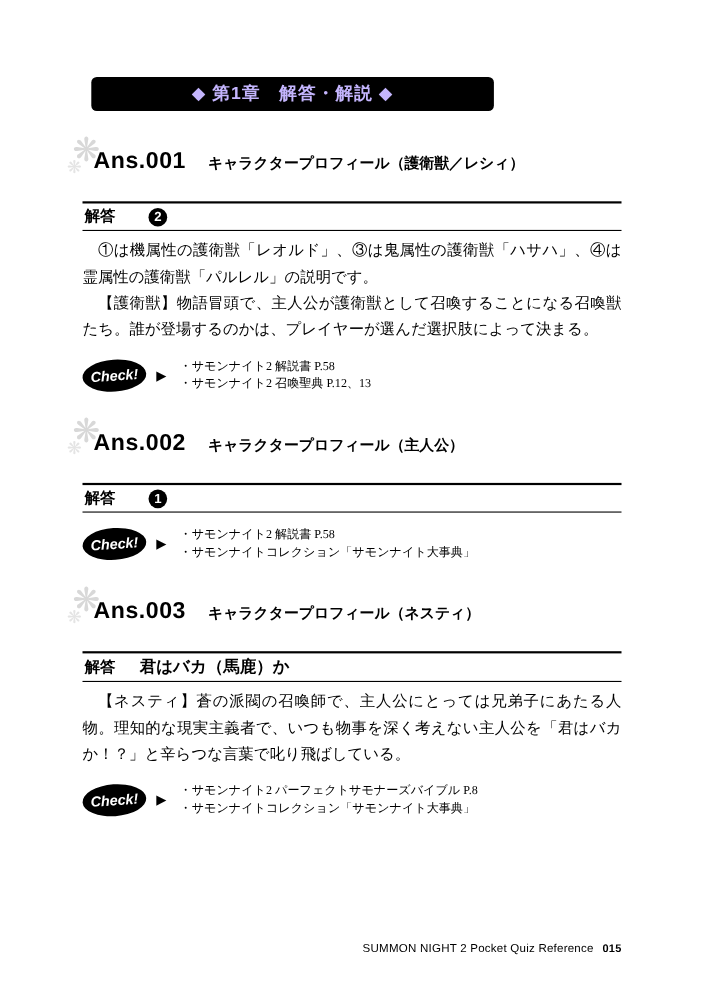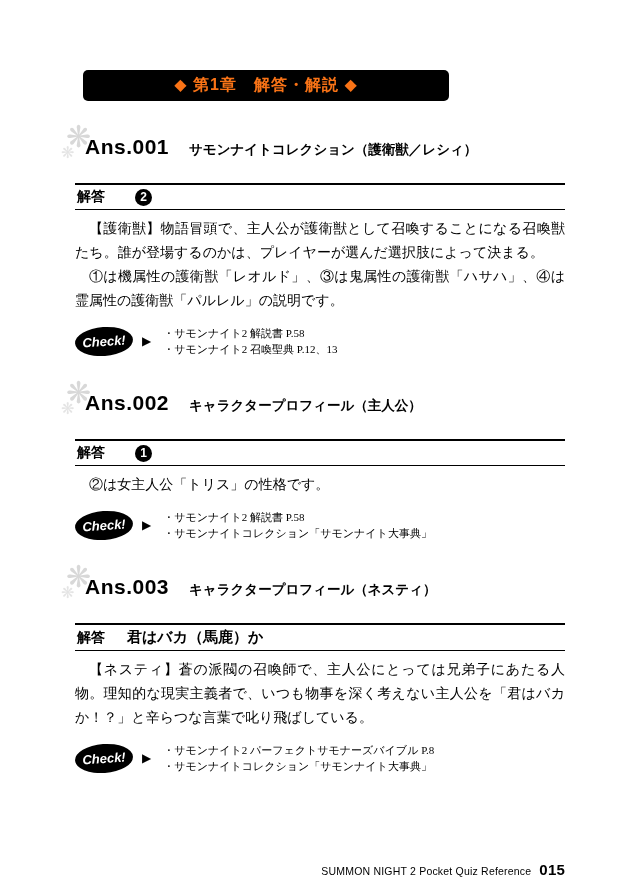--- a/index.html
+++ b/index.html
@@ -17,21 +17,21 @@
     overflow: hidden;
   }
   .content { padding: 70px 75px 0 75px; }
 
   
   .banner {
     width: 366px; height: 31px;
     margin-left: 8px;
     background: #000;
     border-radius: 5px;
-    color: #f97316;
+    color: #c4b5fd;
     display: flex; align-items: center; justify-content: center;
     font-weight: bold; font-size: 16px;
     letter-spacing: 1px;
   }
 
   
   .ans { margin-top: 34px; }
   .ans-header { position: relative; display: flex; align-items: baseline; padding-left: 10px; height: 28px; }
   .deco { position: absolute; color: #d8d8d8; z-index: 0; line-height: 1; }
   .deco-large { left: -9px; top: -13px; font-size: 30px; }
@@ -76,51 +76,51 @@
     transform: rotate(-4deg);
   }
   .check-arrow { margin: 0 12px 0 9px; font-size: 12px; }
   .refs {
     font-family: "Liberation Serif", "DejaVu Serif", serif;
     font-size: 11px; line-height: 16px;
   }
 
   .footer {
     position: absolute;
-    right: 75px; bottom: 18px;
+    right: 75px; bottom: 28px;
     font-size: 10.5px; letter-spacing: 0.2px;
     display: flex; align-items: baseline;
   }
-  .footer .pageno { font-weight: bold; font-size: 15px; margin-left: 8px; }
+  .footer .pageno { font-weight: bold; font-size: 10px; margin-left: 8px; }
 </style>
 </head>
 <body>
 
 <div class="page">
   <div class="content">
 
     <div class="banner">
       <span>◆ 第1章　解答・解説 ◆</span>
     </div>
 
     <section class="ans">
       <div class="ans-header">
         <span class="deco deco-large">❋</span>
         <span class="deco deco-small">❋</span>
         <span class="ans-id">Ans.001</span>
-        <span class="ans-title">サモンナイトコレクション（護衛獣／レシィ）</span>
+        <span class="ans-title">キャラクタープロフィール（護衛獣／レシィ）</span>
       </div>
       <div class="ans-row">
         <span class="ans-label">解答</span>
         <span class="answer-circle hide-if-empty">2</span>
 
       </div>
       <div class="ans-body">
+        <p>①は機属性の護衛獣「レオルド」、③は鬼属性の護衛獣「ハサハ」、④は霊属性の護衛獣「パルレル」の説明です。</p>
         <p>【護衛獣】物語冒頭で、主人公が護衛獣として召喚することになる召喚獣たち。誰が登場するのかは、プレイヤーが選んだ選択肢によって決まる。</p>
-        <p>①は機属性の護衛獣「レオルド」、③は鬼属性の護衛獣「ハサハ」、④は霊属性の護衛獣「パルレル」の説明です。</p>
       </div>
       <div class="check">
         <span class="check-badge">Check!</span>
         <span class="check-arrow">▶</span>
         <div class="refs">
           <div>・サモンナイト2 解説書 P.58</div>
           <div>・サモンナイト2 召喚聖典 P.12、13</div>
         </div>
       </div>
     </section>
@@ -131,21 +131,20 @@
         <span class="deco deco-small">❋</span>
         <span class="ans-id">Ans.002</span>
         <span class="ans-title">キャラクタープロフィール（主人公）</span>
       </div>
       <div class="ans-row">
         <span class="ans-label">解答</span>
         <span class="answer-circle hide-if-empty">1</span>
 
       </div>
       <div class="ans-body">
-        <p>②は女主人公「トリス」の性格です。</p>
       </div>
       <div class="check">
         <span class="check-badge">Check!</span>
         <span class="check-arrow">▶</span>
         <div class="refs">
           <div>・サモンナイト2 解説書 P.58</div>
           <div>・サモンナイトコレクション「サモンナイト大事典」</div>
         </div>
       </div>
     </section>

